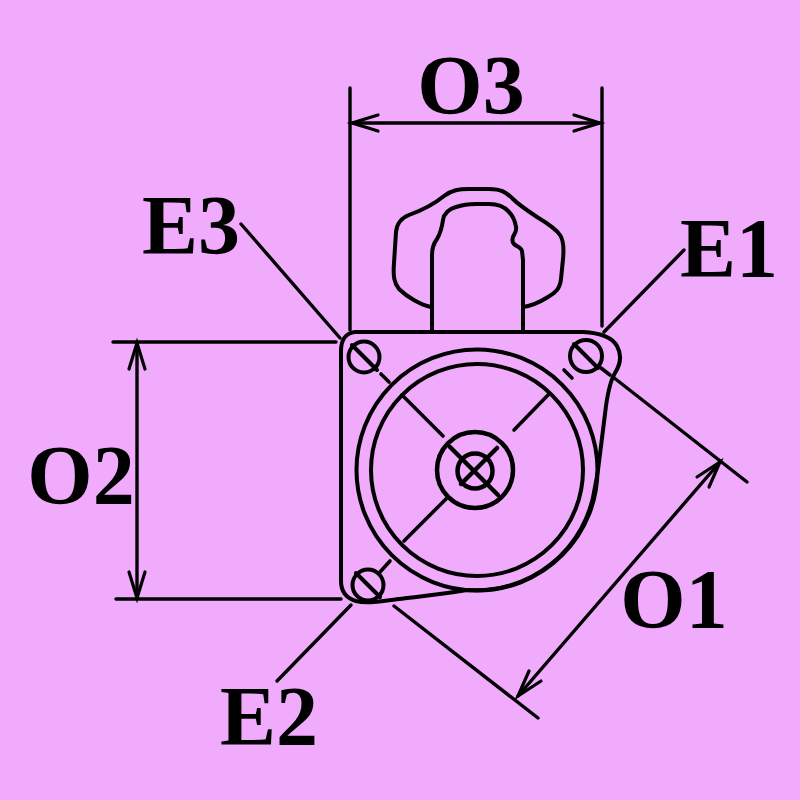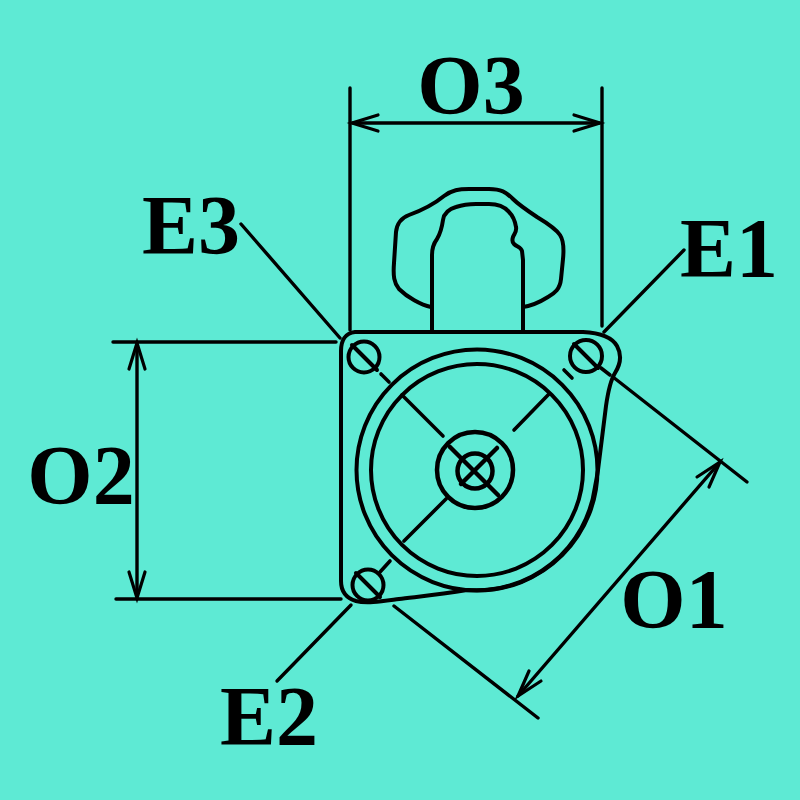--- a/index.html
+++ b/index.html
@@ -7,21 +7,21 @@
     padding: 0;
     background: #ffffff;
     width: 800px;
     height: 800px;
     overflow: hidden;
   }
   .canvas {
     position: relative;
     width: 800px;
     height: 800px;
-    background: #5eead4;
+    background: #f0abfc;
   }
   svg { display: block; }
   .obj  { fill: none; stroke: #000000; stroke-width: 4;   stroke-linecap: round; stroke-linejoin: round; }
   .obj2 { fill: none; stroke: #000000; stroke-width: 4.5; stroke-linecap: round; stroke-linejoin: round; }
   .thin { fill: none; stroke: #000000; stroke-width: 3.4; stroke-linecap: round; stroke-linejoin: round; }
   .cl   { fill: none; stroke: #000000; stroke-width: 3.6; stroke-linecap: round; }
   .arrow{ fill: none; stroke: #000000; stroke-width: 3.2; stroke-linecap: round; stroke-linejoin: miter; }
   .lbl {
     font-family: "Liberation Serif", "DejaVu Serif", serif;
     font-weight: 700;

